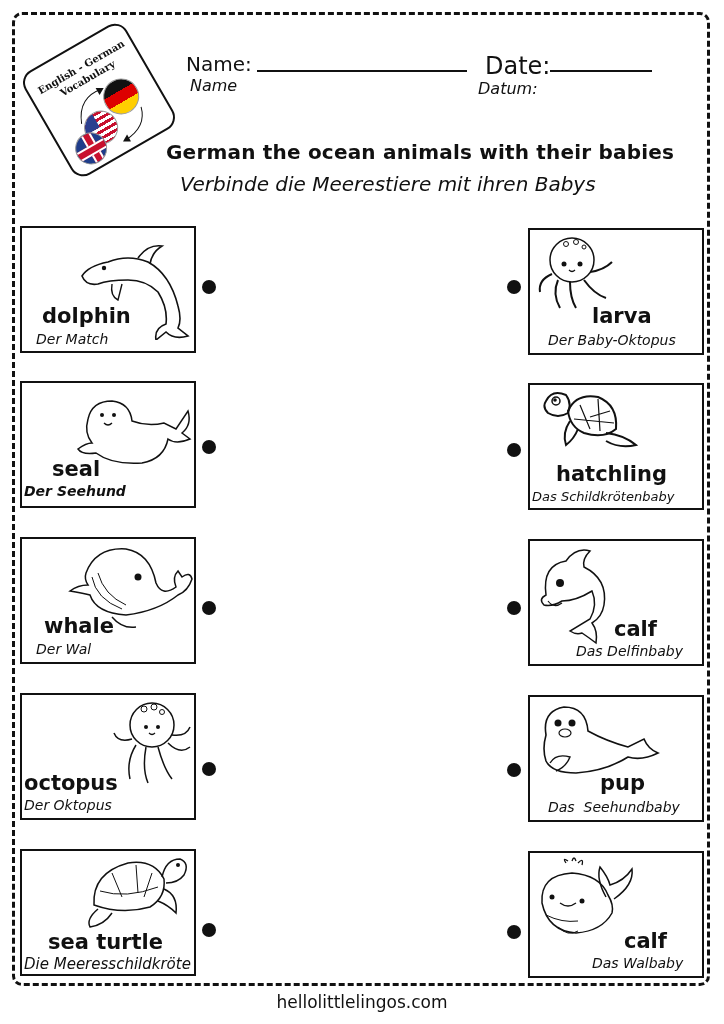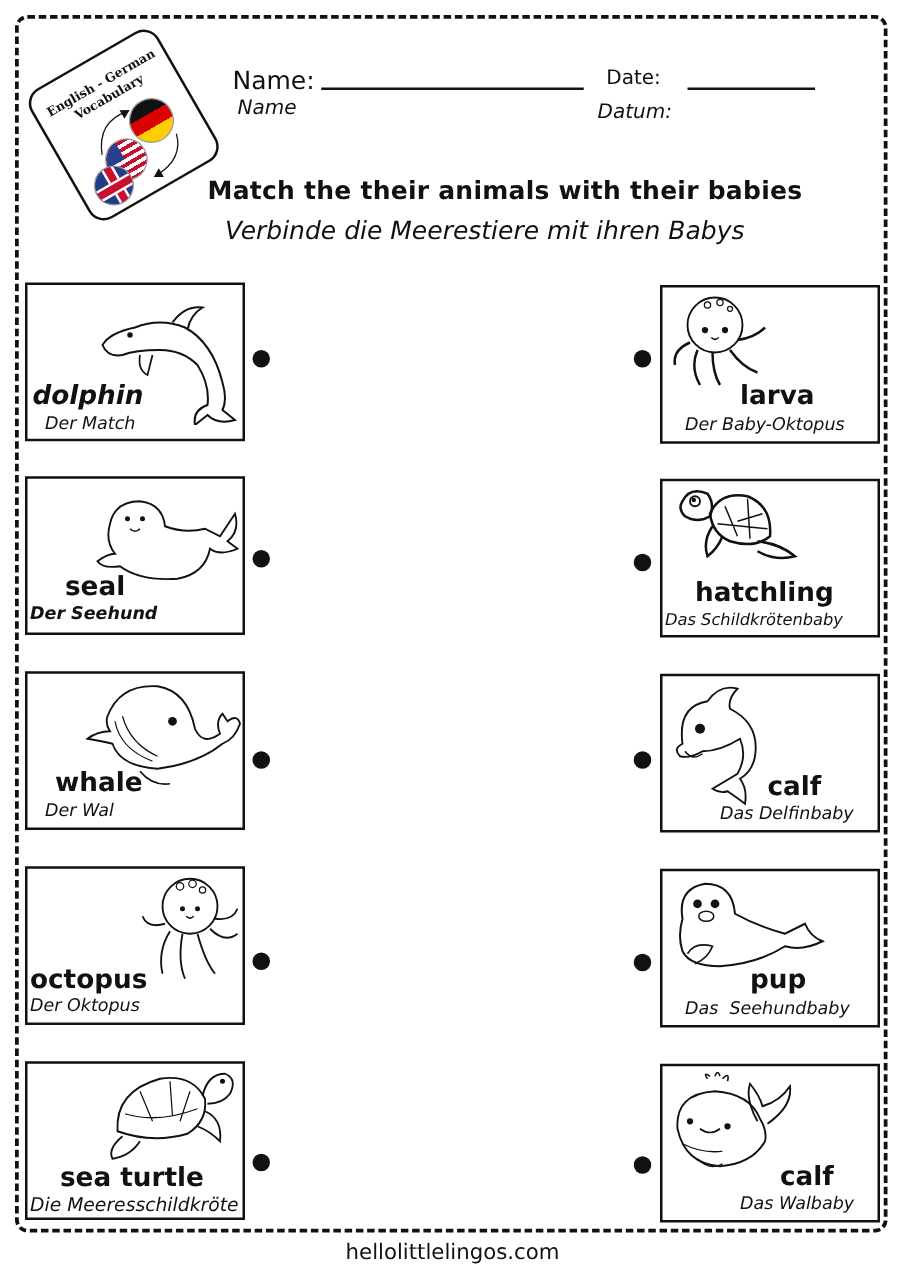--- a/index.html
+++ b/index.html
@@ -10,21 +10,21 @@
   .flag { position:absolute; border-radius:50%; border:1px solid #999; overflow:hidden; }
   .flag-de { left:60px; top:48px; width:34px; height:34px; background:linear-gradient(#111 0 33%, #dd0000 33% 66%, #ffce00 66%); }
   .flag-us { left:28px; top:66px; width:32px; height:32px; background:repeating-linear-gradient(#c8102e 0 3px, #fff 3px 6px); }
   .flag-us::before { content:""; position:absolute; left:0; top:0; width:15px; height:15px; background:#2b3f8f; }
   .flag-uk { left:10px; top:80px; width:30px; height:30px; background:#1f3d8a; }
   .flag-uk::before { content:""; position:absolute; left:12px; top:0; width:6px; height:30px; background:#c8102e; border-left:2px solid #fff; border-right:2px solid #fff; }
   .flag-uk::after { content:""; position:absolute; left:0; top:12px; width:30px; height:6px; background:#c8102e; border-top:2px solid #fff; border-bottom:2px solid #fff; }
   .name-label { position:absolute; left:186px; top:52px; font-size:20px; }
   .name-line { position:absolute; left:257px; top:70px; width:210px; border-bottom:2.5px solid #111; }
   .name-de { position:absolute; left:190px; top:76px; font-size:16px; font-style:italic; }
-  .date-label { position:absolute; left:485px; top:52px; font-size:16px; }
+  .date-label { position:absolute; left:485px; top:52px; font-size:24px; }
   .date-line { position:absolute; left:550px; top:70px; width:102px; border-bottom:2.5px solid #111; }
   .date-de { position:absolute; left:478px; top:79px; font-size:16px; font-style:italic; }
   .title-en { position:absolute; left:166px; top:140px; font-size:20px; font-weight:bold; white-space:nowrap; letter-spacing:0.2px; }
   .title-de { position:absolute; left:180px; top:172px; font-size:20px; font-style:italic; white-space:nowrap; }
   .card { position:absolute; width:176px; height:127px; border:2.5px solid #111; box-sizing:border-box; background:#fff; }
   .card .pic { position:absolute; }
   .card .word { position:absolute; font-size:21px; font-weight:bold; white-space:nowrap; }
   .card .de { position:absolute; font-size:14px; font-style:italic; white-space:nowrap; }
   .dot { position:absolute; width:14px; height:14px; border-radius:50%; background:#111; }
   .footer { position:absolute; left:0; width:724px; top:992px; text-align:center; font-size:17px; }
@@ -50,31 +50,31 @@
   </svg>
 </div>
 
 <div class="name-label">Name:</div>
 <div class="name-line"></div>
 <div class="name-de">Name</div>
 <div class="date-label">Date:</div>
 <div class="date-line"></div>
 <div class="date-de">Datum:</div>
 
-<div class="title-en">Match the their animals with their babies</div>
+<div class="title-en">German the ocean animals with their babies</div>
 <div class="title-de">Verbinde die Meerestiere mit ihren Babys</div>
 
 <div class="card" style="left:20px;top:226px;">
   <svg class="pic" style="left:56px;top:8px;" width="112" height="104" viewBox="0 0 112 104">
     <path d="M4 40 Q10 30 30 26 Q50 18 70 26 Q92 38 100 70 Q104 84 100 92 L110 100 Q96 104 88 96 L78 104 Q76 92 88 88 Q90 72 80 56 Q68 44 50 44 Q30 44 20 48 Q8 50 4 40 Z" fill="none" stroke="#111" stroke-width="1.6"></path>
     <path d="M60 22 Q70 8 84 10 Q74 16 72 28" fill="none" stroke="#111" stroke-width="1.6"></path>
     <path d="M34 48 Q32 60 40 64 Q42 56 44 48" fill="none" stroke="#111" stroke-width="1.4"></path>
     <circle cx="26" cy="32" r="2.2" fill="#111"></circle>
   </svg>
-  <div class="word" style="left:4px;top:76px;font-style:italic;">dolphin</div>
+  <div class="word" style="left:20px;top:76px;">dolphin</div>
   <div class="de" style="left:14px;top:103px;">Der Match</div>
 </div>
 <div class="dot" style="left:202px;top:280px;"></div>
 
 <div class="card" style="left:20px;top:381px;padding-left:32px;">
   <svg class="pic" style="left:50px;top:10px;" width="122" height="80" viewBox="0 0 122 80">
     <path d="M16 26 Q20 8 40 8 Q58 10 60 28 Q76 34 92 30 L104 36 Q112 24 116 18 Q120 32 110 40 L118 46 Q104 52 96 46 Q92 66 70 70 Q40 72 24 60 Q10 62 6 56 Q14 50 20 50 Q12 40 16 26 Z" fill="none" stroke="#111" stroke-width="1.5"></path>
     <circle cx="30" cy="22" r="2" fill="#111"></circle>
       <circle cx="42" cy="22" r="2" fill="#111"></circle>
     <path d="M32 30 Q36 34 40 30" fill="none" stroke="#111" stroke-width="1.3"></path>

